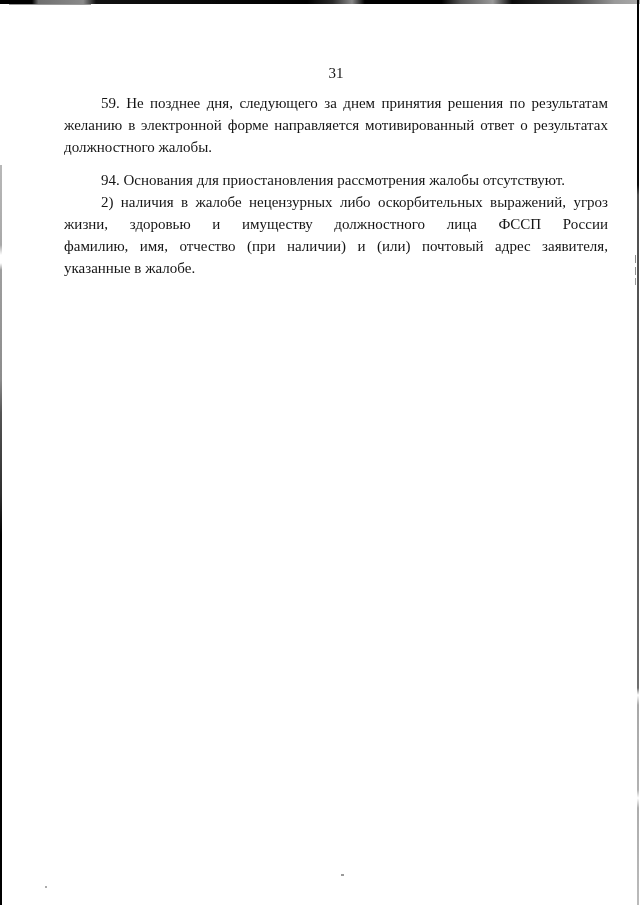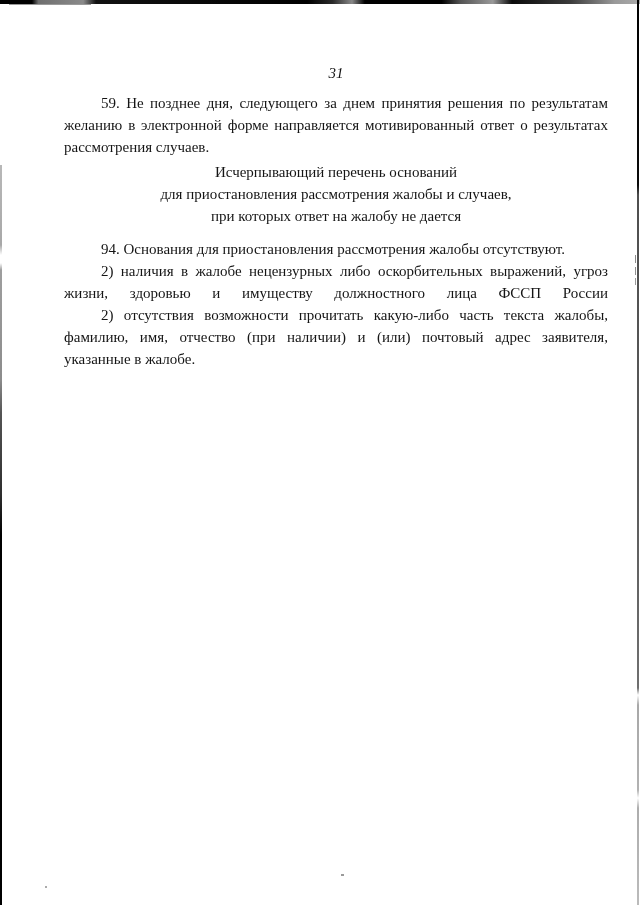--- a/index.html
+++ b/index.html
@@ -58,21 +58,21 @@
     }
     .ln {
       height: 22px;
       line-height: 22px;
       overflow: hidden;
     }
     .j  { text-align: justify; text-align-last: justify; }
     .last { text-align: left; text-align-last: left; }
     .ind { padding-left: 37px; text-align: center; }
     .center { text-align: center; text-align-last: center; }
-    .pageno { margin-top: 62px; font-style: italic; }
+    .pageno { margin-top: 62px; }
     .p93 { margin-top: 8px; }
     .heading { margin-top: 3px; }
     .p94 { margin-top: 11px; }
   </style>
 </head>
 <body>
 
 <div class="page">
 
   <div class="top-edge"></div>
@@ -83,39 +83,33 @@
   <div class="speck-a"></div>
   <div class="speck-b"></div>
 
   <div class="content">
 
     <div class="ln center pageno">31</div>
 
     <div class="p93">
       <div class="ln j ind">59. Не позднее дня, следующего за днем принятия решения по результатам</div>
       <div class="ln j">желанию в электронной форме направляется мотивированный ответ о результатах</div>
-      <div class="ln last">рассмотрения случаев.</div>
+      <div class="ln last">должностного жалобы.</div>
     </div>
 
-    <div class="heading">
-      <div class="ln center">Исчерпывающий перечень оснований</div>
-      <div class="ln center">для приостановления рассмотрения жалобы и случаев,</div>
-      <div class="ln center">при которых ответ на жалобу не дается</div>
-    </div>
 
     <div class="p94">
       <div class="ln last ind">94. Основания для приостановления рассмотрения жалобы отсутствуют.</div>
     </div>
 
 
     <div>
       <div class="ln j ind">2) наличия в жалобе нецензурных либо оскорбительных выражений, угроз</div>
       <div class="ln j">жизни, здоровью и имуществу должностного лица ФССП России</div>
     </div>
 
     <div>
-      <div class="ln j ind">2) отсутствия возможности прочитать какую-либо часть текста жалобы,</div>
       <div class="ln j">фамилию, имя, отчество (при наличии) и (или) почтовый адрес заявителя,</div>
       <div class="ln last">указанные в жалобе.</div>
     </div>
 
   </div>
 </div>
 
 </body></html>

